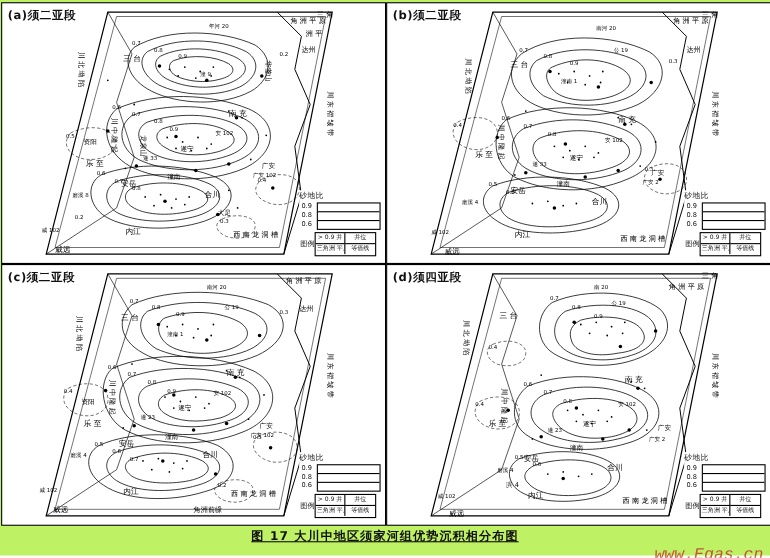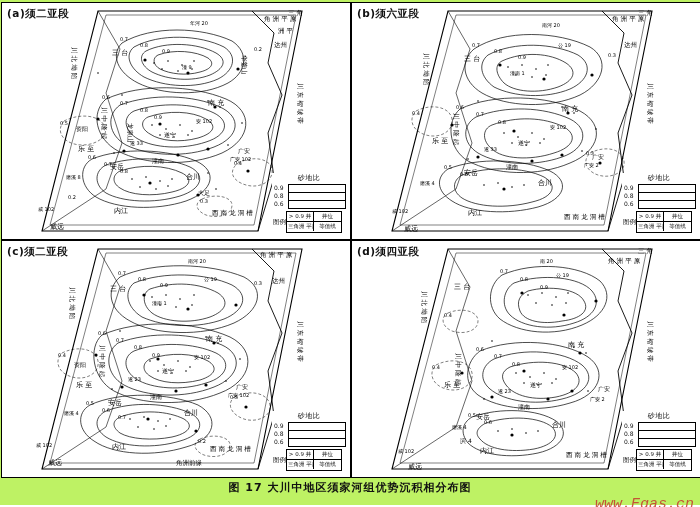--- a/index.html
+++ b/index.html
@@ -13,33 +13,33 @@
   .p-d{left:351px;top:240px;}
 
   .panel-label{position:absolute;left:5px;top:4px;font-size:10.5px;font-weight:bold;letter-spacing:.5px;z-index:20;}
 
   
   .mapbody{position:absolute;left:0;top:0;width:348px;height:236px;}
   .mapbody svg{position:absolute;left:0;top:0;}
 
   
   .legend{position:absolute;right:4px;bottom:6px;width:74px;font-size:6px;z-index:25;background:#fff;}
-  .legend .ltitle{font-size:7px;text-align:center;margin-bottom:1px;letter-spacing:.5px;}
+  .legend .ltitle{font-size:7px;margin-bottom:1px;letter-spacing:.5px;}
   .legend .lbars{border:1px solid #000;width:56px;margin-left:16px;}
   .legend .lbar{height:7px;border-bottom:1px solid #000;position:relative;}
   .legend .lbar:last-child{border-bottom:none;}
   .legend .lbar span{position:absolute;left:-15px;top:-1px;font-size:6px;}
   .legend .lrow{display:flex;align-items:center;margin-top:2px;}
   .legend .lkey{font-size:6.5px;width:14px;text-align:right;}
   .legend .lgrid{border:1px solid #000;width:54px;display:grid;grid-template-columns:1fr 1fr;grid-template-rows:1fr 1fr;font-size:5.5px;}
   .legend .lcell{border-right:1px solid #000;border-bottom:1px solid #000;padding:0 1px;height:9px;line-height:9px;text-align:center;white-space:nowrap;overflow:hidden;}
   .legend .lcell:nth-child(2),.legend .lcell:nth-child(4){border-right:none;}
   .legend .lcell:nth-child(3),.legend .lcell:nth-child(4){border-bottom:none;}
 
-  .caption{position:absolute;left:0;top:480px;width:700px;text-align:center;font-size:11px;font-weight:bold;letter-spacing:1px;font-family:"DejaVu Sans","Liberation Sans",sans-serif;}
+  .caption{position:absolute;left:0;top:480px;width:700px;text-align:center;font-size:11px;font-weight:bold;letter-spacing:1px;font-family:"DejaVu Sans","Liberation Sans",sans-serif;text-decoration:underline;}
   .watermark{position:absolute;right:6px;top:496px;font-size:15px;color:#c43a2e;font-style:italic;font-family:Liberation Mono, monospace;opacity:.85;}
 
   text{font-family:"DejaVu Sans","Liberation Sans",sans-serif;}
 </style>
 </head>
 <body>
 
 <div class="figure">
 
   <div class="grid">
@@ -204,21 +204,21 @@
             <div class="lcell">井位</div>
             <div class="lcell">三角洲
 平原</div>
             <div class="lcell">等值线</div>
           </div>
         </div>
       </div>
     </div>
 
     <div class="panel p-b">
-      <div class="panel-label">(b)须六亚段</div>
+      <div class="panel-label">(b)须二亚段</div>
       <div class="mapbody">
         <svg width="348" height="236" viewBox="0 0 348 236">
           <polygon points="96,8 300,8 256,228 40,228" fill="none" stroke="#000" stroke-width="1.1"></polygon>
           <polygon points="104,12 294,12 252,222 48,222" fill="none" stroke="#000" stroke-width="0.5"></polygon>
           <path d="M250,8 L272,30 L266,60 L280,92 L266,130 L272,175 L256,228" fill="none" stroke="#000" stroke-width="0.9"></path>
           <path d="M96,8 L118,46 L104,90 L120,140 L104,186 L40,228" fill="none" stroke="#000" stroke-width="0.6"></path>
           <g fill="none" stroke="#000" stroke-width="0.7">
             <path d="M122,46 C152,26 206,28 238,44 C258,56 252,80 228,92 C198,106 154,104 130,90 C110,78 108,58 122,46 Z"></path>
             <path d="M136,52 C162,38 202,40 226,52 C242,62 236,78 218,86 C194,96 162,94 142,84 C128,74 126,60 136,52 Z"></path>
             <path d="M150,58 C172,48 198,50 214,60 C226,68 222,78 206,84 C186,91 162,89 152,80 C144,72 142,62 150,58 Z"></path>

